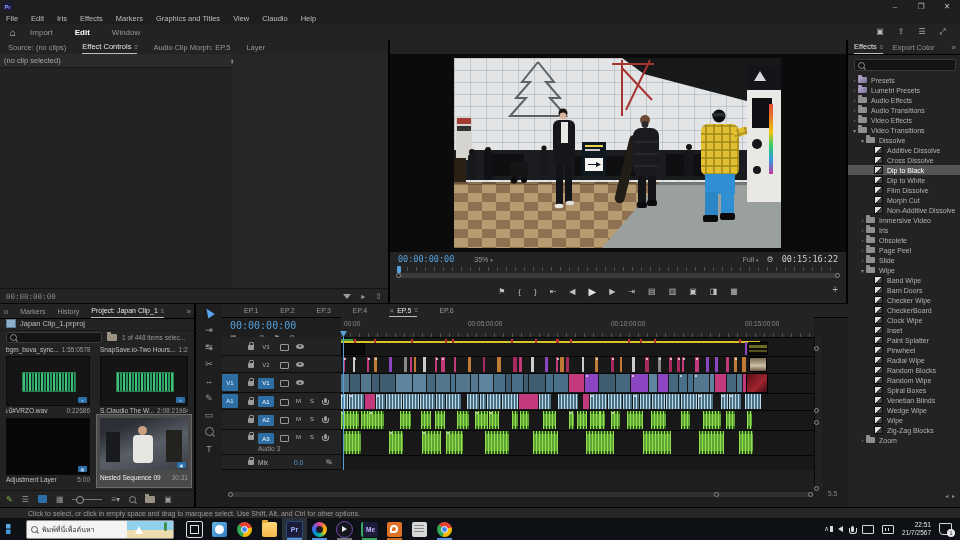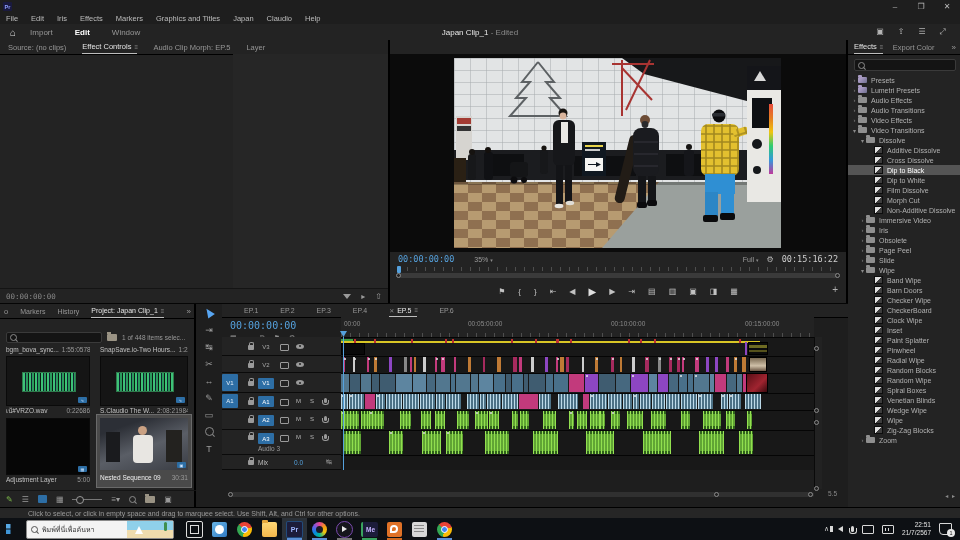--- a/index.html
+++ b/index.html
@@ -196,50 +196,51 @@
     </span>
   </div>
 
   <div class="abs menubar" id="menubar">
       <span>File</span>
       <span>Edit</span>
       <span>Iris</span>
       <span>Effects</span>
       <span>Markers</span>
       <span>Graphics and Titles</span>
-      <span>Japan</span>
+      <span>View</span>
       <span>Claudio</span>
       <span>Help</span>
     </div>
 
   <div class="abs headerbar">
     <span class="home">⌂</span>
     <span id="hdrtabs" style="display:flex">
         <span class="htab">Import</span>
         <span class="htab active">Edit</span>
         <span class="htab">Window</span>
       </span>
-    <span class="doctitle">
-      <b>Japan Clip_1</b> <span>- Edited</span>
-    </span>
     <span class="hdricons">
       <span>▣</span>
       <span>⇪</span>
       <span>☰</span>
       <span>⤢</span>
     </span>
   </div>
 
   <div class="abs panel" id="panel-left">
     <div class="tabstrip" id="lefttabs">
         <span class="ptab">Source: (no clips)</span>
         <span class="ptab active">Effect Controls<span class="meni">≡</span></span>
         <span class="ptab">Audio Clip Morph: EP.5</span>
         <span class="ptab">Layer</span>
       </div>
+    <div class="noclip">
+      <span>(no clip selected)</span>
+        <span class="tri">▶</span>
+    </div>
     <div class="ec-right"></div>
     <div class="ec-bottom">
       <span class="ec-tc mono">00:00:00:00</span>
       <span class="ec-ico">
         <span class="funnel"></span>
         <span>▸</span>
         <span>⇧</span>
       </span>
     </div>
   </div>
@@ -591,20 +592,24 @@
   </div>
 
   <div class="abs panel" id="panel-project">
     <div class="tabstrip" style="padding-left:4px;gap:12px" id="pjtabs">
         <span class="ptab">o</span>
         <span class="ptab" style="font-size: 7px;">Markers</span>
         <span class="ptab" style="font-size: 7px;">History</span>
         <span class="ptab active" style="font-size: 7px;">Project: Japan Clip_1<span class="meni">≡</span></span>
         <span style="margin-left: auto; padding-right: 3px; color: rgb(154, 154, 154);">»</span>
       </div>
+    <div class="pj-crumb">
+      <span class="grid-ic"></span>
+      <span>Japan Clip_1.prproj</span>
+    </div>
     <div class="pj-search">
       <span class="pj-sbox">
           <span class="mag"></span>
         </span>
       <span class="pj-folder"></span>
       <span class="pj-status">1 of 448 items selec...</span>
     </div>
 
     <div class="celllbl" style="left:6px;top:41px;width:84px">
       <span>bgm_bova_sync...</span>

